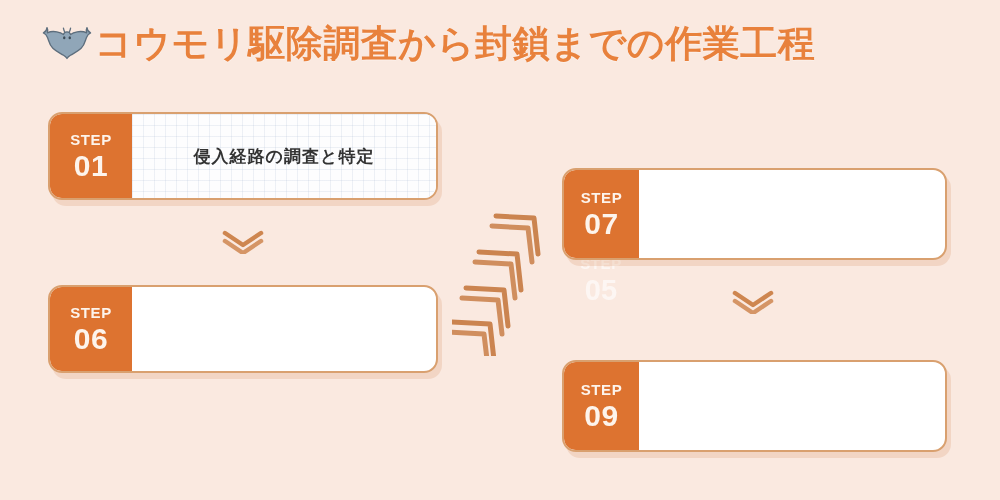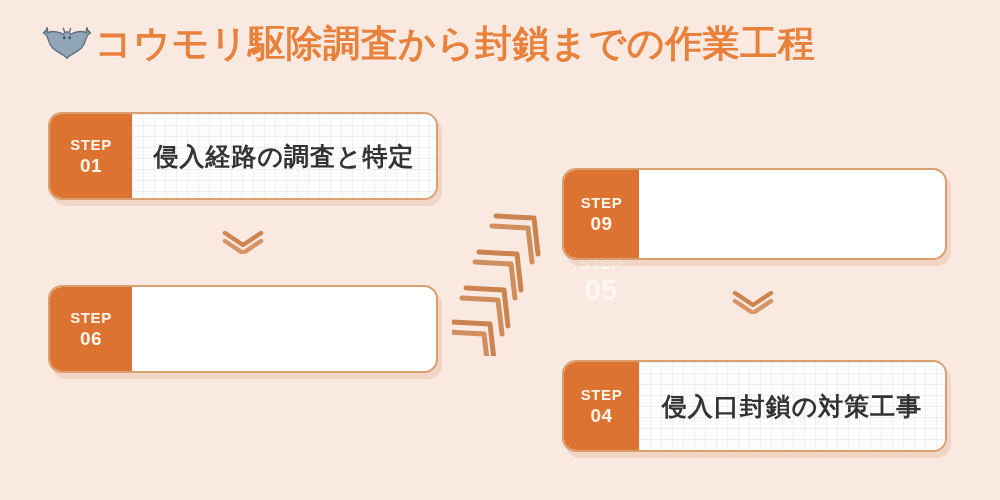--- a/index.html
+++ b/index.html
@@ -67,38 +67,38 @@
     border-radius: 11px 0 0 11px;
     line-height: 1;
   }
   .step-tab .tab-word {
     font-size: 15px;
     font-weight: 700;
     letter-spacing: 0.6px;
     margin-bottom: 4px;
   }
   .step-tab .tab-num {
-    font-size: 19px;
+    font-size: 30px;
     font-weight: 700;
     letter-spacing: 0.5px;
   }
 
   .step-body {
     flex: 1 1 auto;
     position: relative;
     display: flex;
     align-items: center;
     justify-content: center;
     background-color: #fdfdfe;
     background-image:
       repeating-linear-gradient(to right, rgba(150,170,200,0.16) 0 1px, transparent 1px 11px),
       repeating-linear-gradient(to bottom, rgba(150,170,200,0.16) 0 1px, transparent 1px 11px);
   }
   .step-label {
-    font-size: 25px;
+    font-size: 17px;
     font-weight: 700;
     color: #333333;
     letter-spacing: 1px;
     white-space: nowrap;
   }
 
   
   #card-01 { left: 48px;  top: 112px; width: 390px; height: 88px; }
   #card-02 { left: 48px;  top: 285px; width: 390px; height: 88px; }
   #card-03 { left: 562px; top: 168px; width: 385px; height: 92px; }
@@ -206,30 +206,27 @@
     <path d="M14 92 L52 94 L56 130"></path>
     <path d="M10 102 L46 104 L50 138" opacity="0.9"></path>
     <path d="M0 126 L38 128 L42 164"></path>
     <path d="M-4 136 L32 138 L36 172" opacity="0.9"></path>
   </g>
 </svg>
 
 <div class="step-card" id="card-03">
   <div class="step-tab">
     <span class="tab-word">STEP</span>
-    <span class="tab-num">09</span>
+    <span class="tab-num">07</span>
   </div>
 </div>
 
 <svg class="chevron-down" id="chevron-03-04" viewBox="0 0 44 26" aria-hidden="true">
   <path d="M4 5 L22 17 L40 5" fill="none" stroke="#ce8650" stroke-width="4.5" stroke-linecap="round" stroke-linejoin="round"></path>
   <path d="M4 13 L22 25 L40 13" fill="none" stroke="#ce8650" stroke-width="4.5" stroke-linecap="round" stroke-linejoin="round" opacity="0.85"></path>
 </svg>
 
 <div class="step-card" id="card-04">
   <div class="step-tab">
     <span class="tab-word">STEP</span>
-    <span class="tab-num">04</span>
-  </div>
-  <div class="step-body">
-    <span class="step-label">侵入口封鎖の対策工事</span>
+    <span class="tab-num">09</span>
   </div>
 </div>
 
 </body></html>

